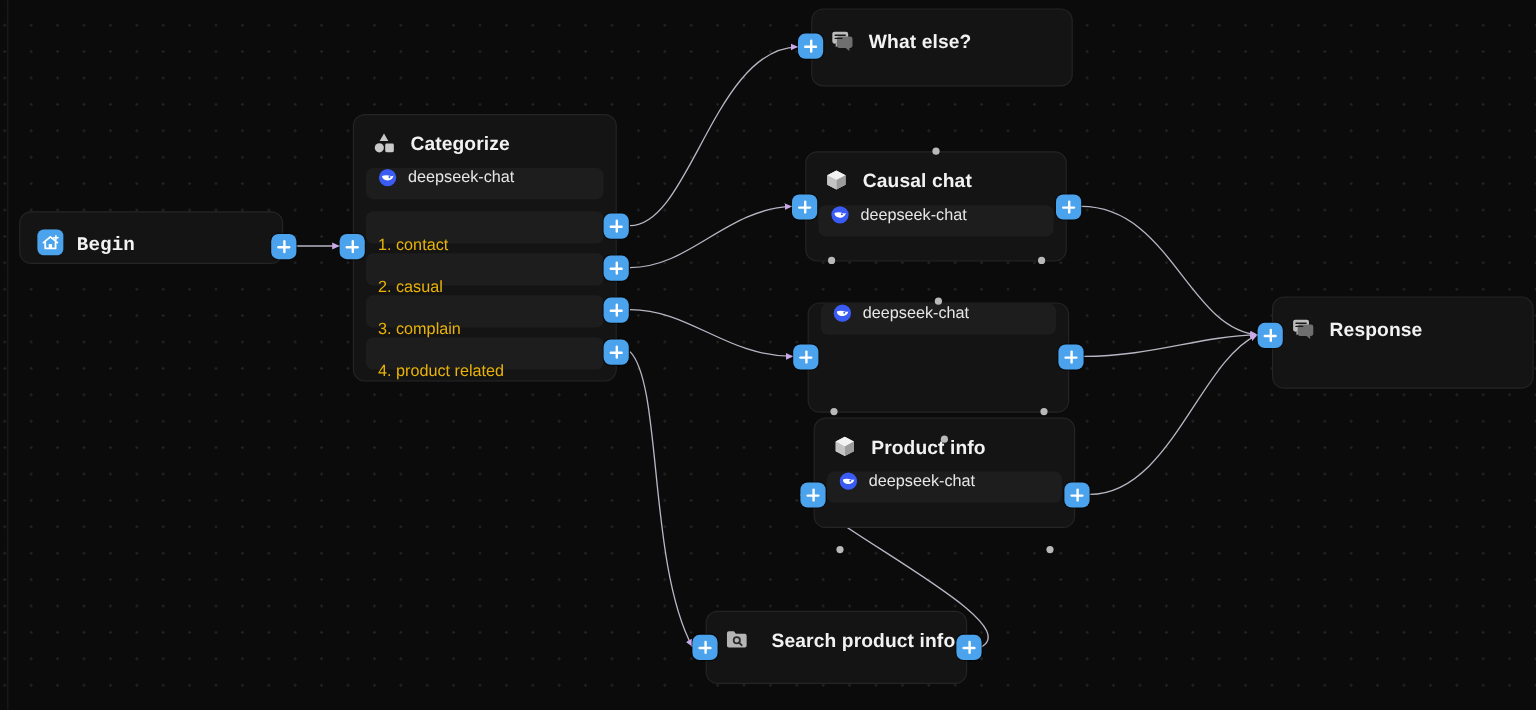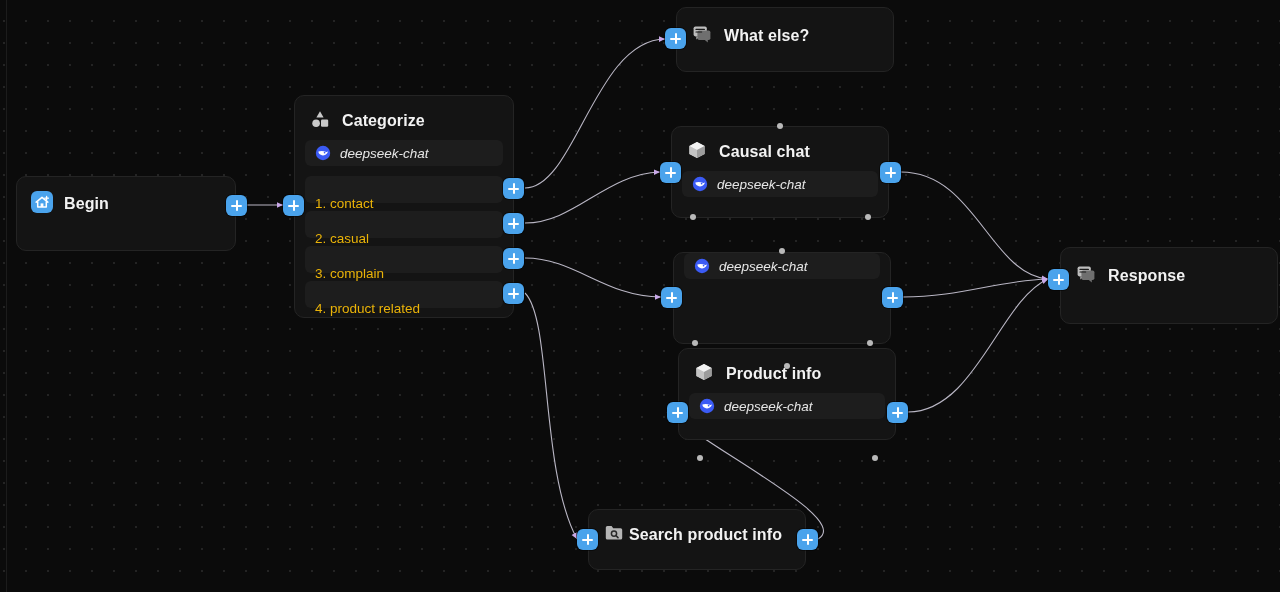--- a/index.html
+++ b/index.html
@@ -47,24 +47,22 @@
     letter-spacing: 0.1px;
     white-space: nowrap;
   }
   .icon-box { width: 22px; height: 22px; flex: 0 0 22px; display:block; }
   .model-row {
     margin: 0 10px 10px 10px;
     background: #1d1d1d;
     border-radius: 6px;
     height: 26px;
     display: flex;
-    align-items: center;
     gap: 9px;
     padding: 0 10px;
-    font-style: italic;
   }
   .model-name { color: #e6e6e6; font-size: 13.5px; white-space: nowrap; }
   .cat-row {
     margin: 0 10px 8px 10px;
     background: #1d1d1d;
     border-radius: 6px;
     height: 27px;
     display: flex;
     align-items: center;
     padding: 0 10px;
@@ -117,21 +115,21 @@
       <path d="M818,539 C852,520 720,455 667,412"></path>
 
       <path d="M901,172 C975,172 990,274 1048,279"></path>
 
       <path d="M903,297 C960,297 1000,280 1048,279"></path>
 
       <path d="M908,412 C975,412 1000,300 1048,279"></path>
     </g>
   </svg>
 
-  <div class="node" style="left:16px; top:176px; width:220px; height:75px;">
+  <div class="node" style="left:16px; top:176px; width:220px; height:44px;font-family:Liberation Mono, monospace;">
     <div class="node-title-row" style="padding-top:14px;">
       <span class="icon-box">
         <svg viewBox="0 0 22 22" width="22" height="22">
           <rect x="0" y="0" width="22" height="22" rx="6" fill="#4aa3ec"></rect>
           <path d="M5.2 11.2 L11 6.4 L16.8 11.2" fill="none" stroke="#ffffff" stroke-width="1.5" stroke-linecap="round" stroke-linejoin="round"></path>
           <path d="M6.7 10.6 L6.7 16 L15.3 16 L15.3 10.6" fill="none" stroke="#ffffff" stroke-width="1.5" stroke-linejoin="round"></path>
           <rect x="9.6" y="12.4" width="2.8" height="3.6" fill="#ffffff"></rect>
           <path d="M15.6 5.4 L15.6 9.0 M13.8 7.2 L17.4 7.2" stroke="#ffffff" stroke-width="1.3" stroke-linecap="round"></path>
         </svg>
       </span>
@@ -266,21 +264,21 @@
       <span class="model-name">deepseek-chat</span>
     </div>
   </div>
   <div class="handle" style="left:784px; top:363px;"></div>
   <div class="handle" style="left:697px; top:455px;"></div>
   <div class="handle" style="left:872px; top:455px;"></div>
   <div class="plus" style="left:667px; top:402px;"></div>
   <div class="plus" style="left:887px; top:402px;"></div>
 
   <div class="node" style="left:588px; top:509px; width:218px; height:61px;">
-    <div class="node-title-row" style="padding-top:12px; gap:4px;">
+    <div class="node-title-row" style="padding-top:12px; gap:18px;">
       <span class="icon-box">
         <svg viewBox="0 0 22 22" width="22" height="22">
           <path d="M2.8 5.6 A1.6 1.6 0 0 1 4.4 4.0 L8.6 4.0 L10.2 6.2 L17.6 6.2 A1.6 1.6 0 0 1 19.2 7.8 L19.2 16.0 A1.6 1.6 0 0 1 17.6 17.6 L4.4 17.6 A1.6 1.6 0 0 1 2.8 16.0 Z" fill="#b5b5b5"></path>
           <circle cx="11" cy="11.6" r="2.6" fill="none" stroke="#2a2a2a" stroke-width="1.5"></circle>
           <path d="M12.9 13.5 L15.0 15.6" stroke="#2a2a2a" stroke-width="1.6" stroke-linecap="round"></path>
         </svg>
       </span>
       <span class="node-title">Search product info</span>
     </div>
   </div>

